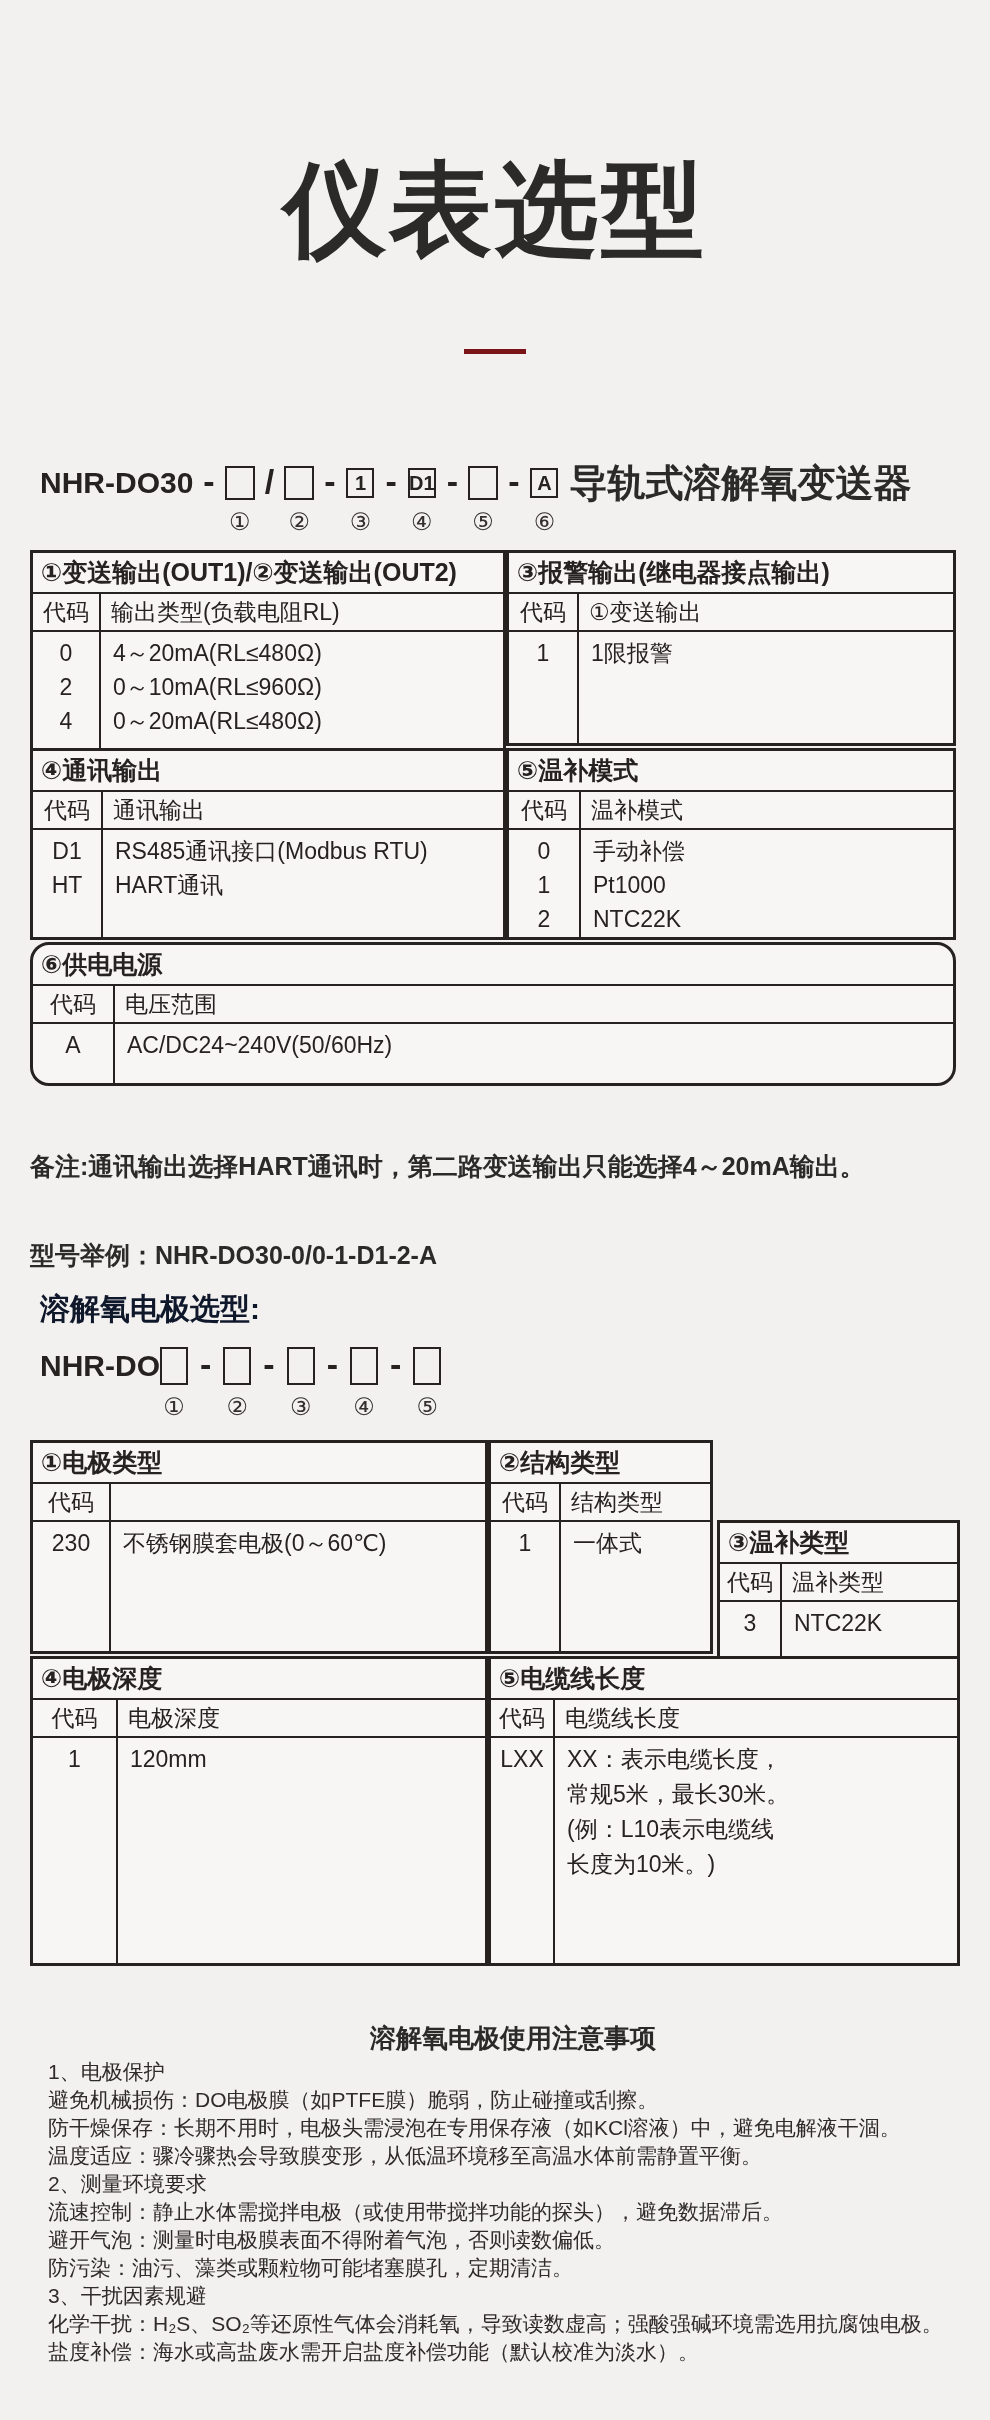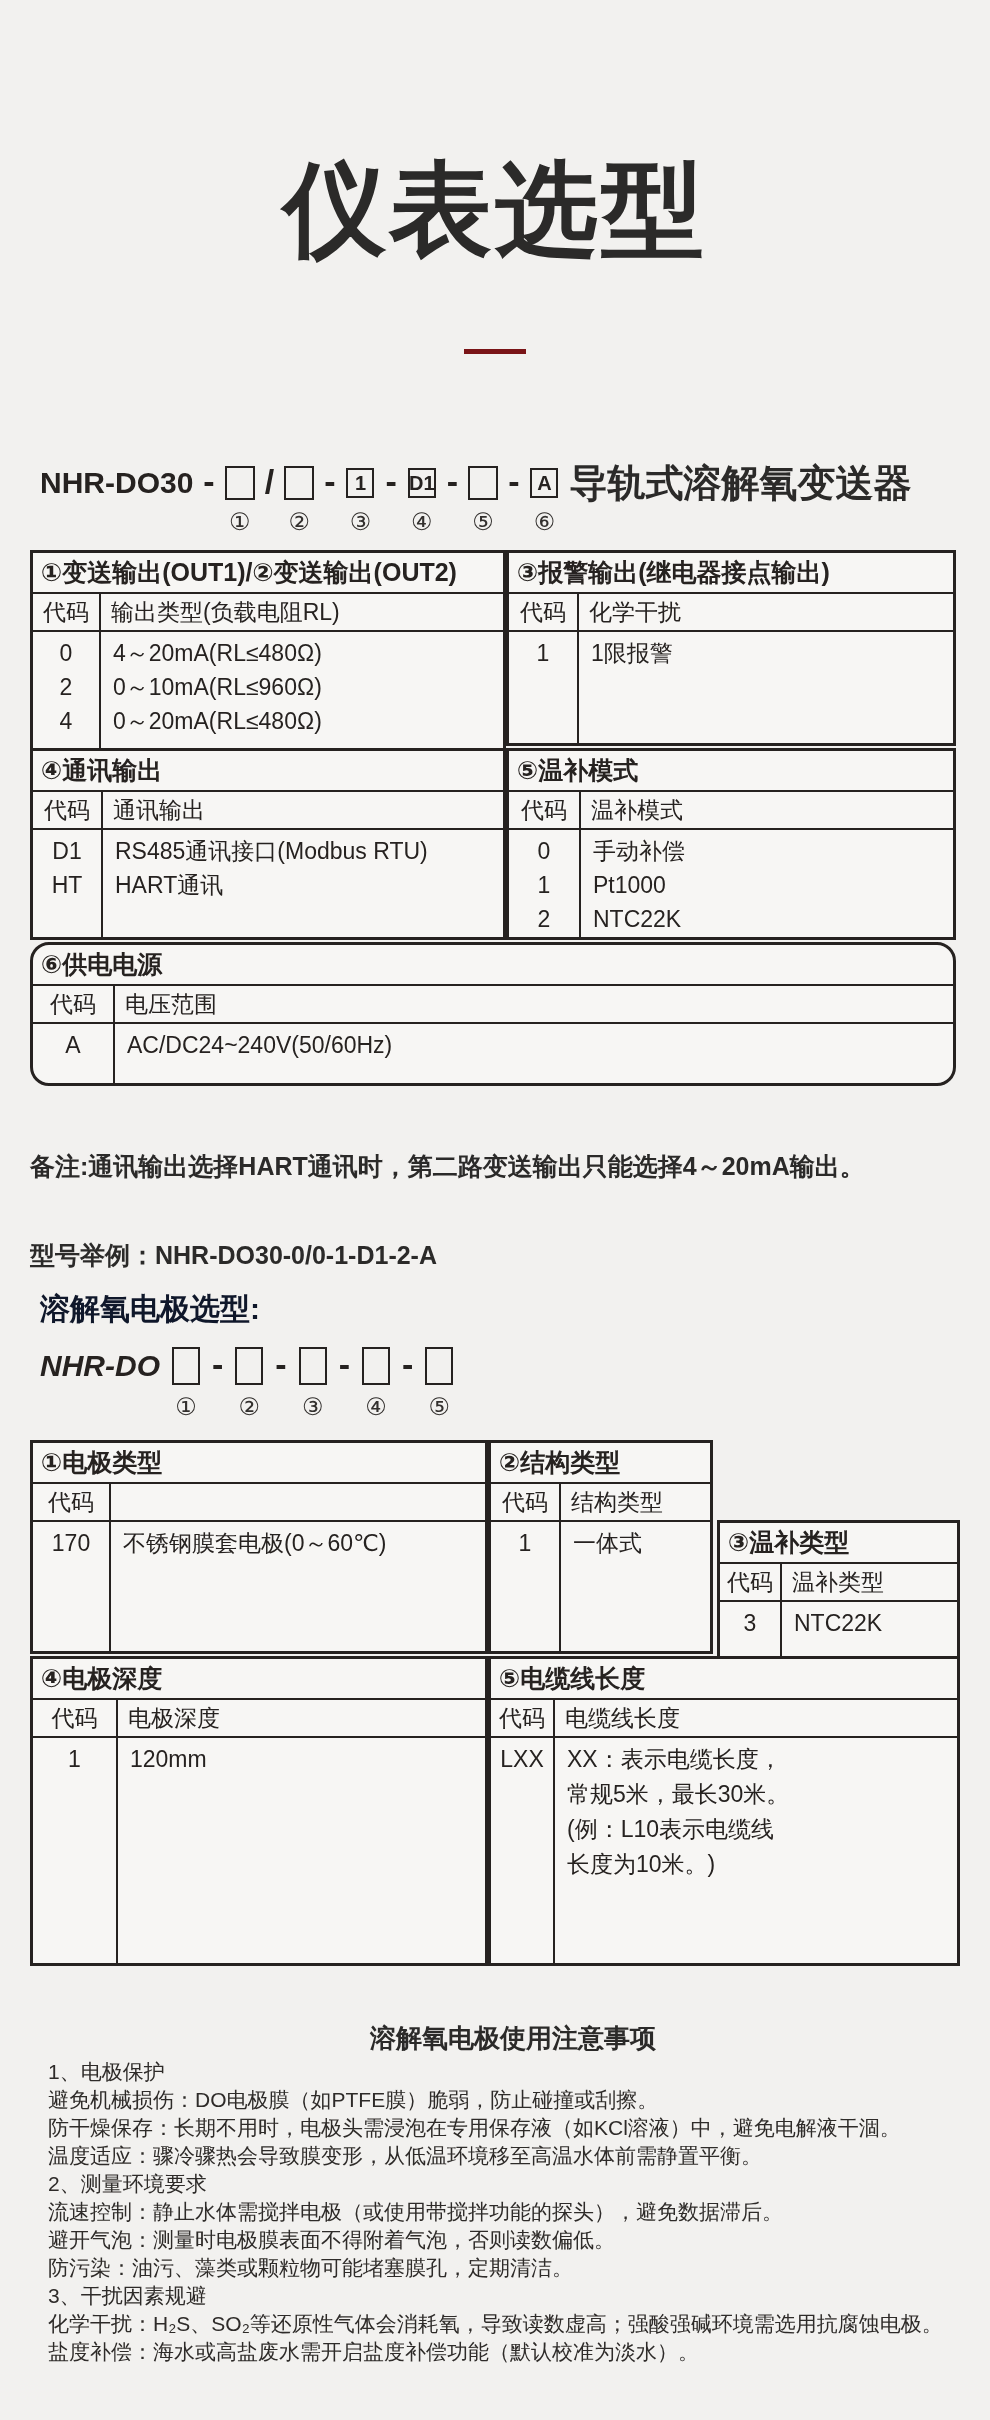--- a/index.html
+++ b/index.html
@@ -24,21 +24,21 @@
     position:absolute; top:349px; left:464px;
     width:62px; height:5px; background:#7a1417;
   }
 
   
   .model-row { position:absolute; display:flex; align-items:center; }
   .model-row .m-prefix { font-weight:700; letter-spacing:0; white-space:nowrap; }
   .m1 { top:466px; left:40px; height:34px; }
   .m1 .m-prefix { font-size:30px; }
   .m2 { top:1347px; left:40px; height:38px; }
-  .m2 .m-prefix { font-size:30px; margin-right:12px;font-style:italic; }
+  .m2 .m-prefix { font-size:30px; margin-right:0; }
   .m-sep { font-size:34px; font-weight:700; margin:0 10px; line-height:1; transform:translateY(-2px); }
   .m2 .m-sep { margin:0 12px; }
   .seg { position:relative; display:flex; align-items:center; justify-content:center; }
   .m1 .seg { width:30px; height:34px; }
   .m2 .seg { width:28px; height:38px; }
   .seg .box {
     width:100%; height:100%;
     border:2px solid #262220;
     display:flex; align-items:center; justify-content:center;
     font-size:20px; font-weight:700;
@@ -178,21 +178,21 @@
       <div class="line">0～10mA(RL≤960Ω)</div>
       <div class="line">0～20mA(RL≤480Ω)</div>
     </div>
   </div>
 </div>
 
 <div class="tbl t1r">
   <div class="sec">③报警输出(继电器接点输出)</div>
   <div class="cols">
     <div class="c1">代码</div>
-    <div class="c2">化学干扰</div>
+    <div class="c2">①变送输出</div>
   </div>
   <div class="data">
     <div class="c1">
       <div class="line">1</div>
     </div>
     <div class="c2">
       <div class="line">1限报警</div>
     </div>
   </div>
 </div>
@@ -286,21 +286,21 @@
   </span>
 </div>
 
 <div class="tbl e1a">
   <div class="sec">①电极类型</div>
   <div class="cols">
     <div class="c1">代码</div>
   </div>
   <div class="data">
     <div class="c1">
-      <div class="line">170</div>
+      <div class="line">230</div>
     </div>
     <div class="c2">
       <div class="line">不锈钢膜套电极(0～60℃)</div>
     </div>
   </div>
 </div>
 
 <div class="tbl e1b">
   <div class="sec">②结构类型</div>
   <div class="cols">

